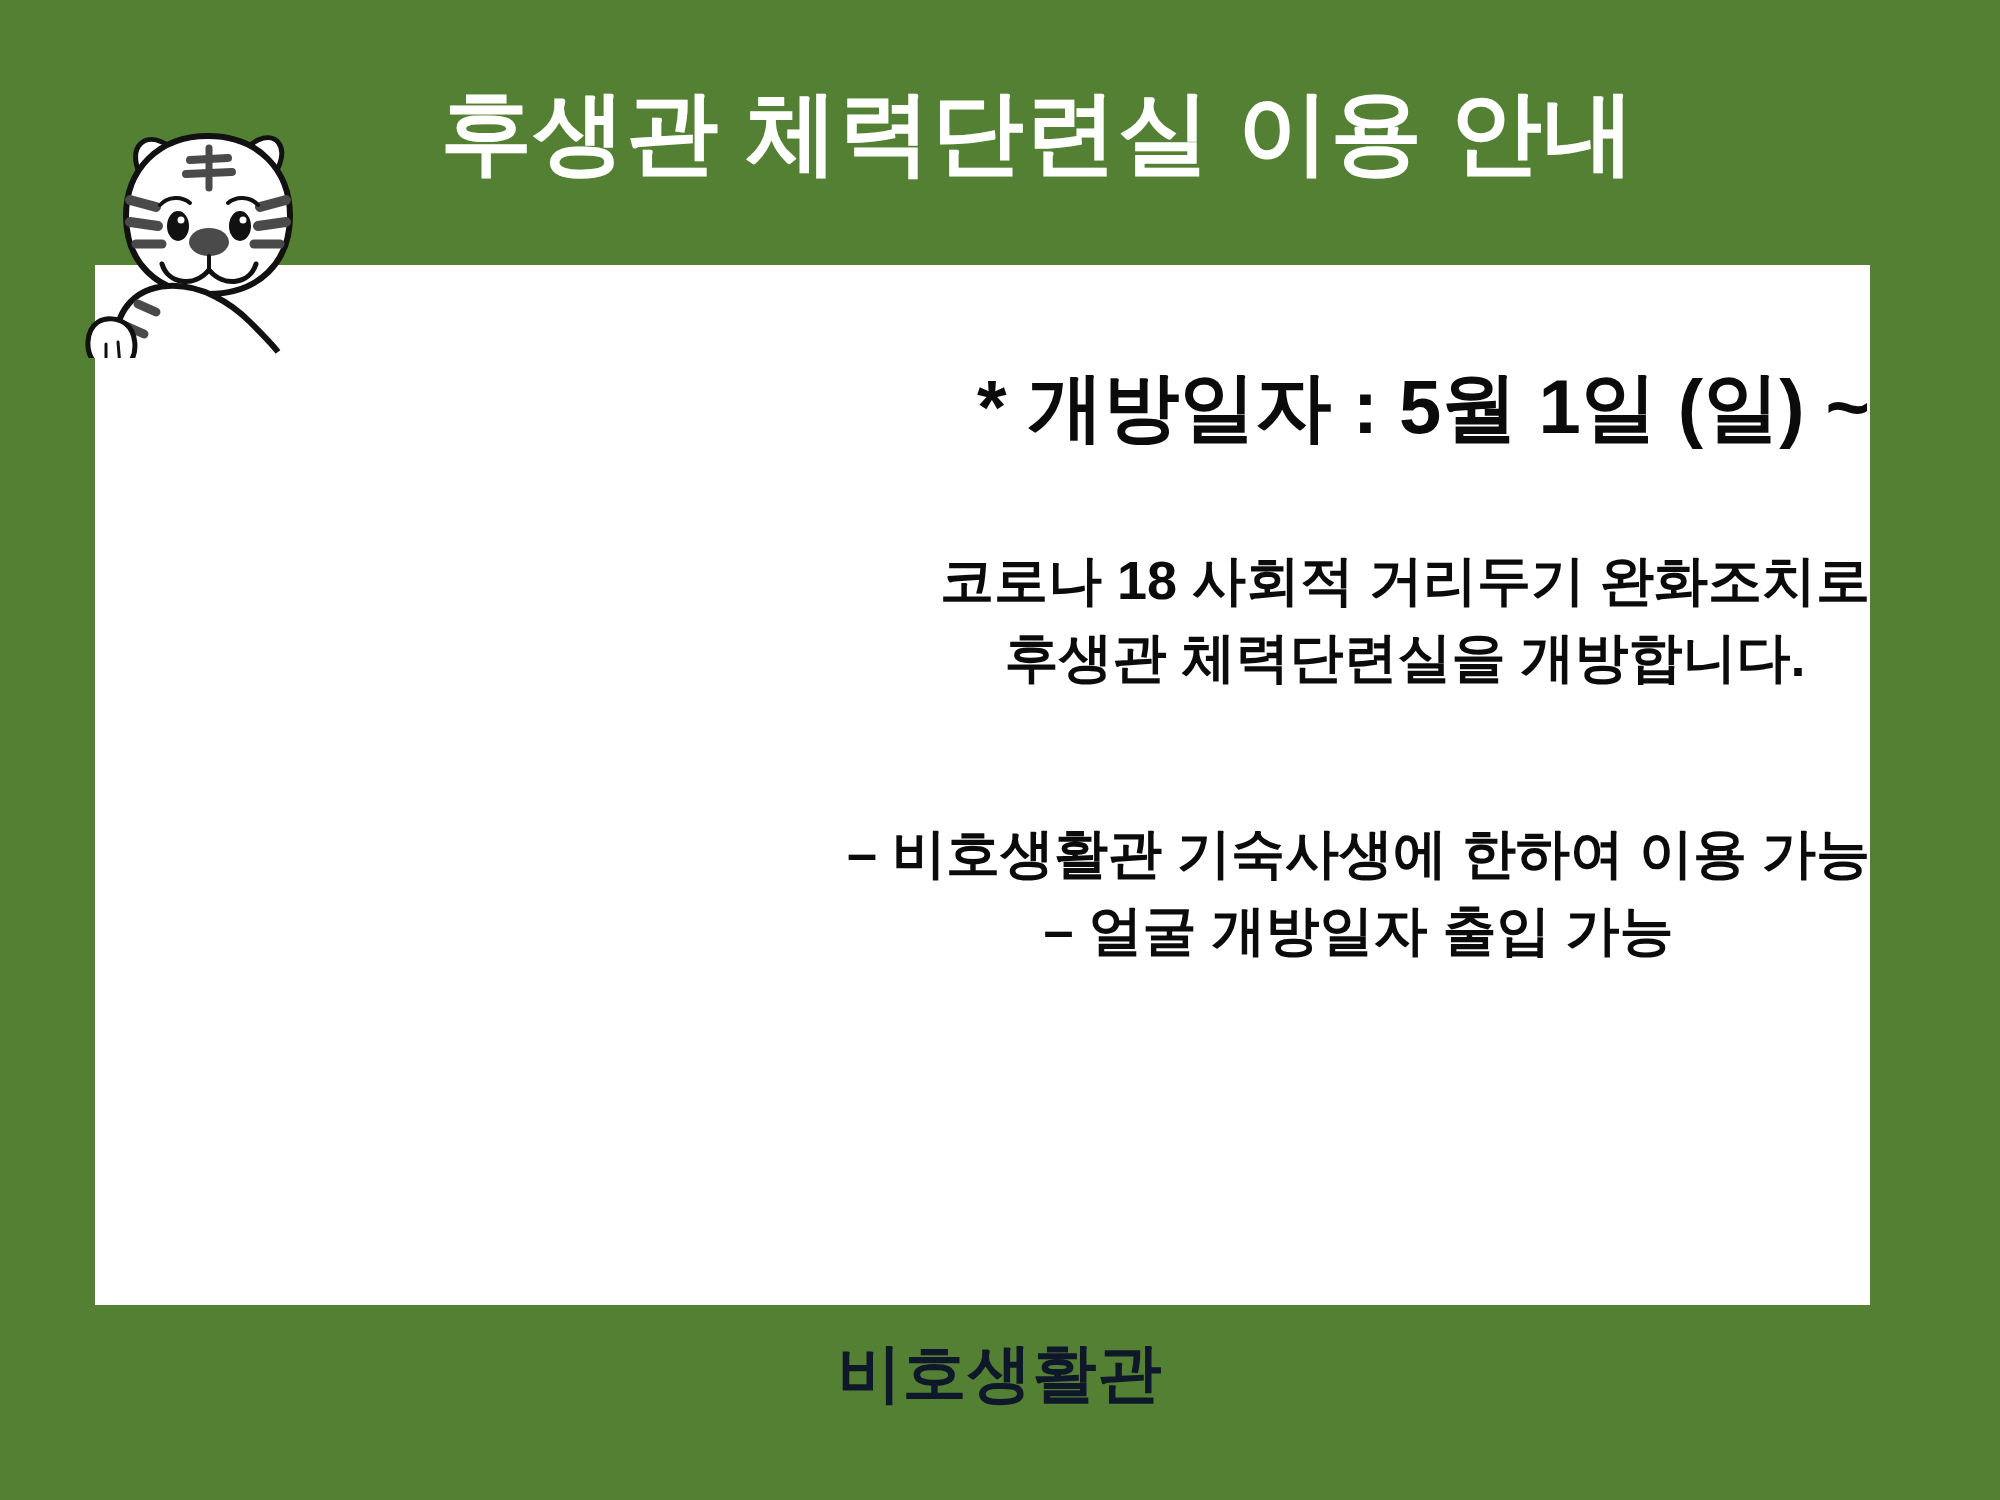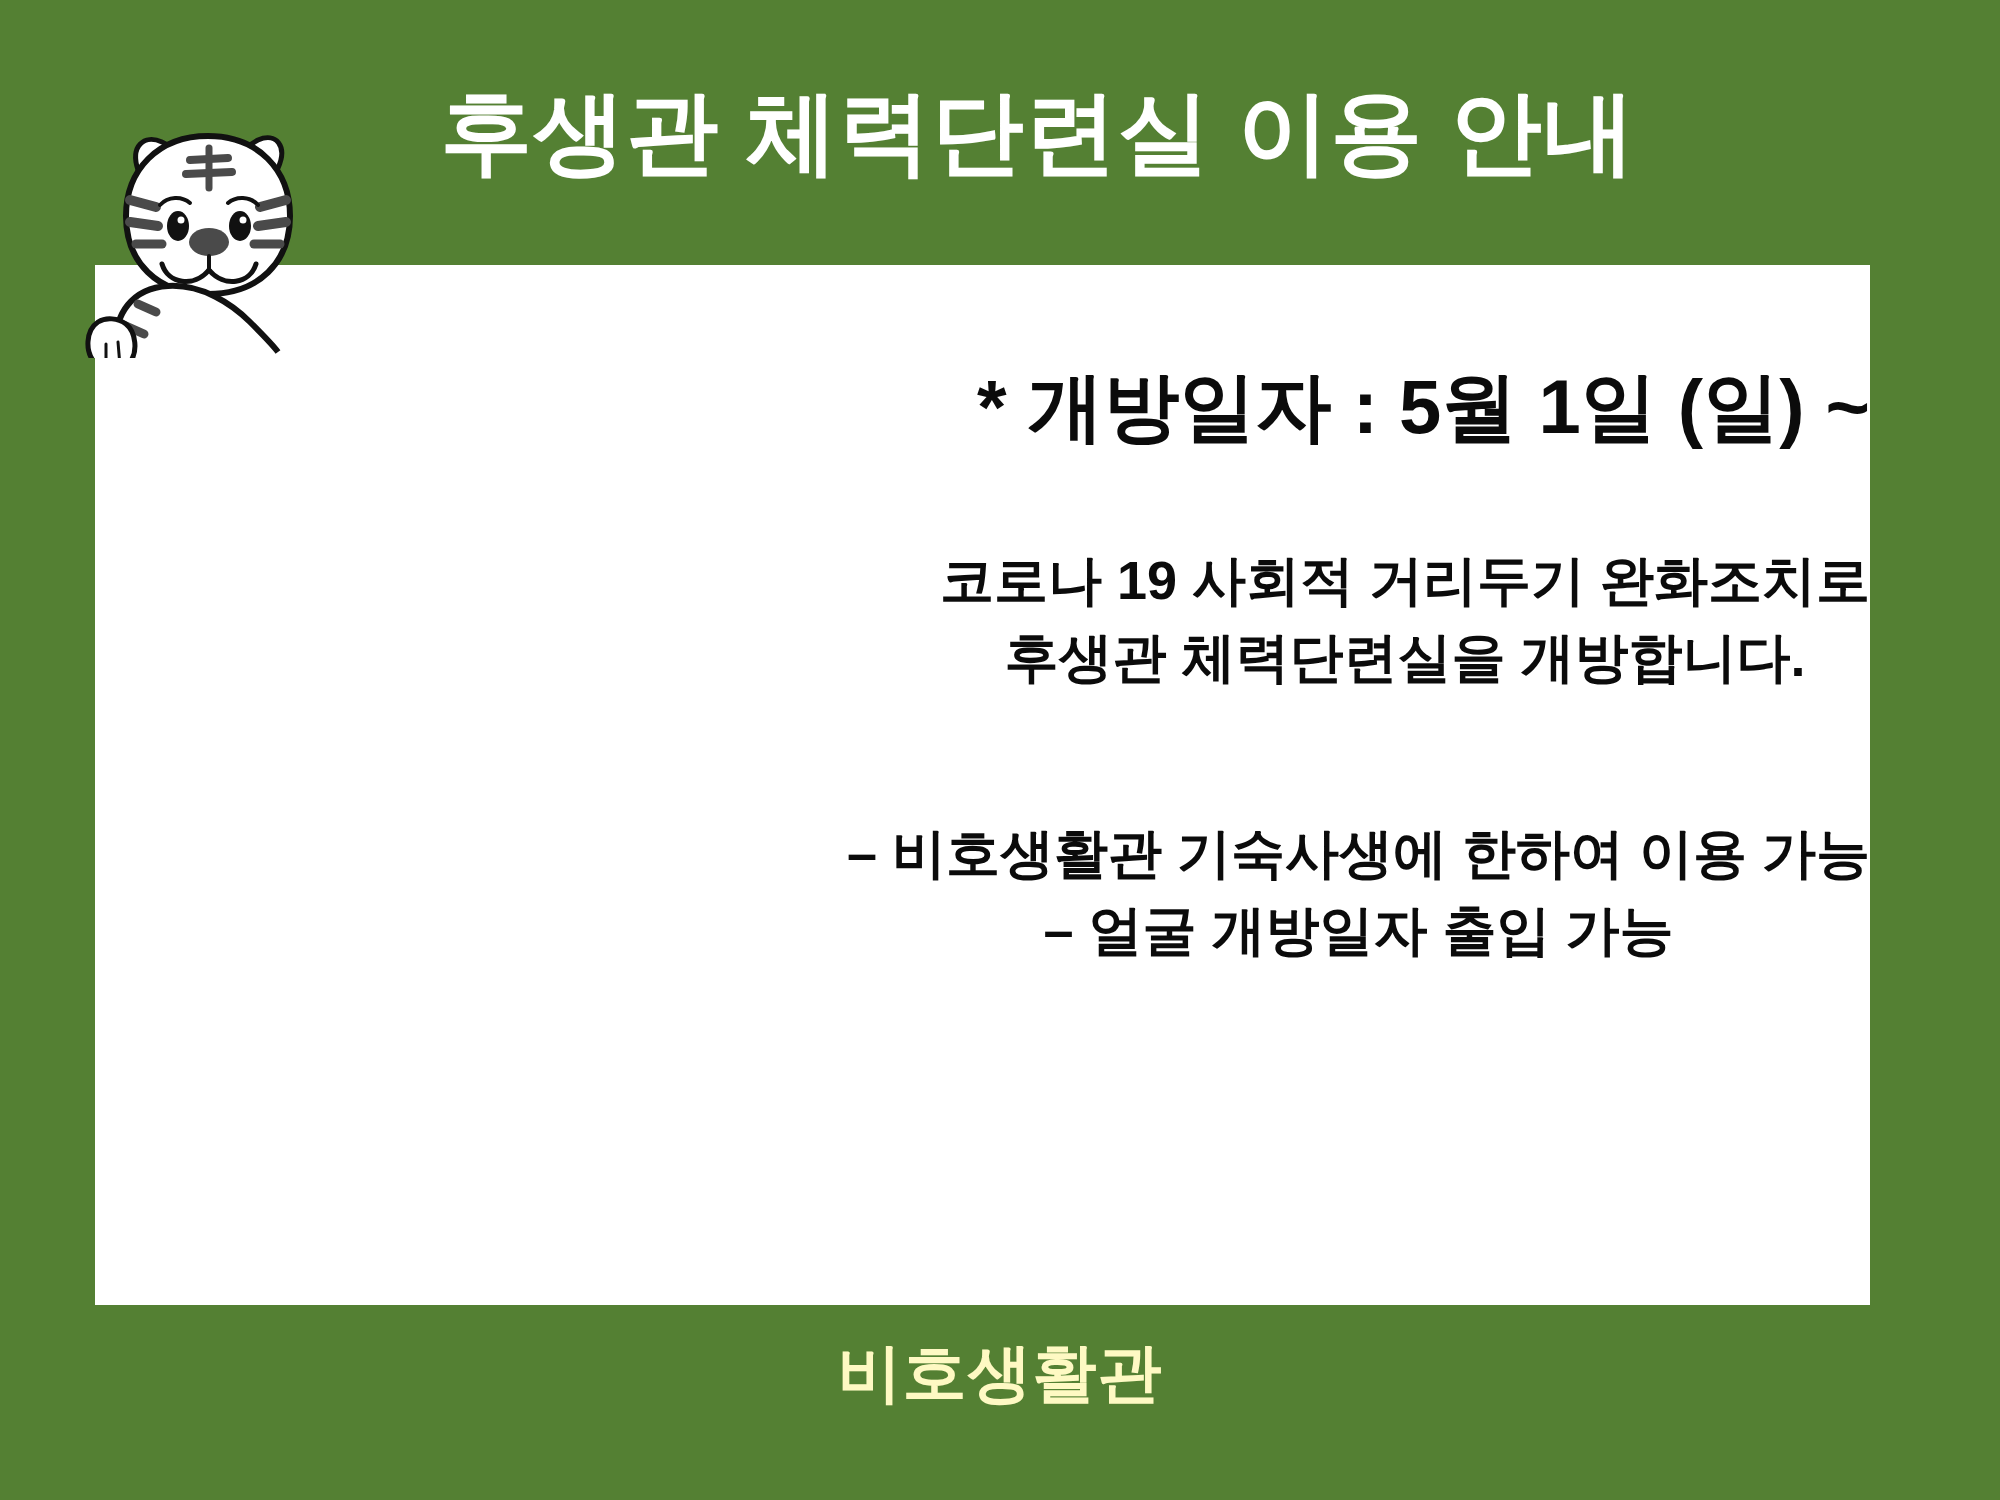--- a/index.html
+++ b/index.html
@@ -108,21 +108,21 @@
 
   
   #footer {
     position: absolute;
     left: 0;
     top: 1330px;
     width: 2000px;
     text-align: center;
   }
   #footer-label {
-    color: #fef9c3;
+    color: #0f172a;
     font-size: 64px;
     font-weight: bold;
     letter-spacing: 1px;
     white-space: nowrap;
   }
 </style>
 </head>
 <body>
 
 <div id="poster">
@@ -183,21 +183,21 @@
       <path d="M36 234 L38 258" stroke="#111111" stroke-width="3" stroke-linecap="round"></path>
     </svg>
   </div>
 
   <div id="content-card">
 
     <div id="headline-date" class="headline">* 개방일자 : 5월 1일 (일) ~</div>
 
 
     <div id="paragraph-block">
-      <div class="paragraph-line">코로나 19 사회적 거리두기 완화조치로</div>
+      <div class="paragraph-line">코로나 18 사회적 거리두기 완화조치로</div>
       <div class="paragraph-line">후생관 체력단련실을 개방합니다.</div>
     </div>
 
     <div id="bullet-block">
       <div class="bullet-line">– 비호생활관 기숙사생에 한하여 이용 가능</div>
       <div class="bullet-line">– 얼굴 개방일자 출입 가능</div>
     </div>
 
   </div>
 

